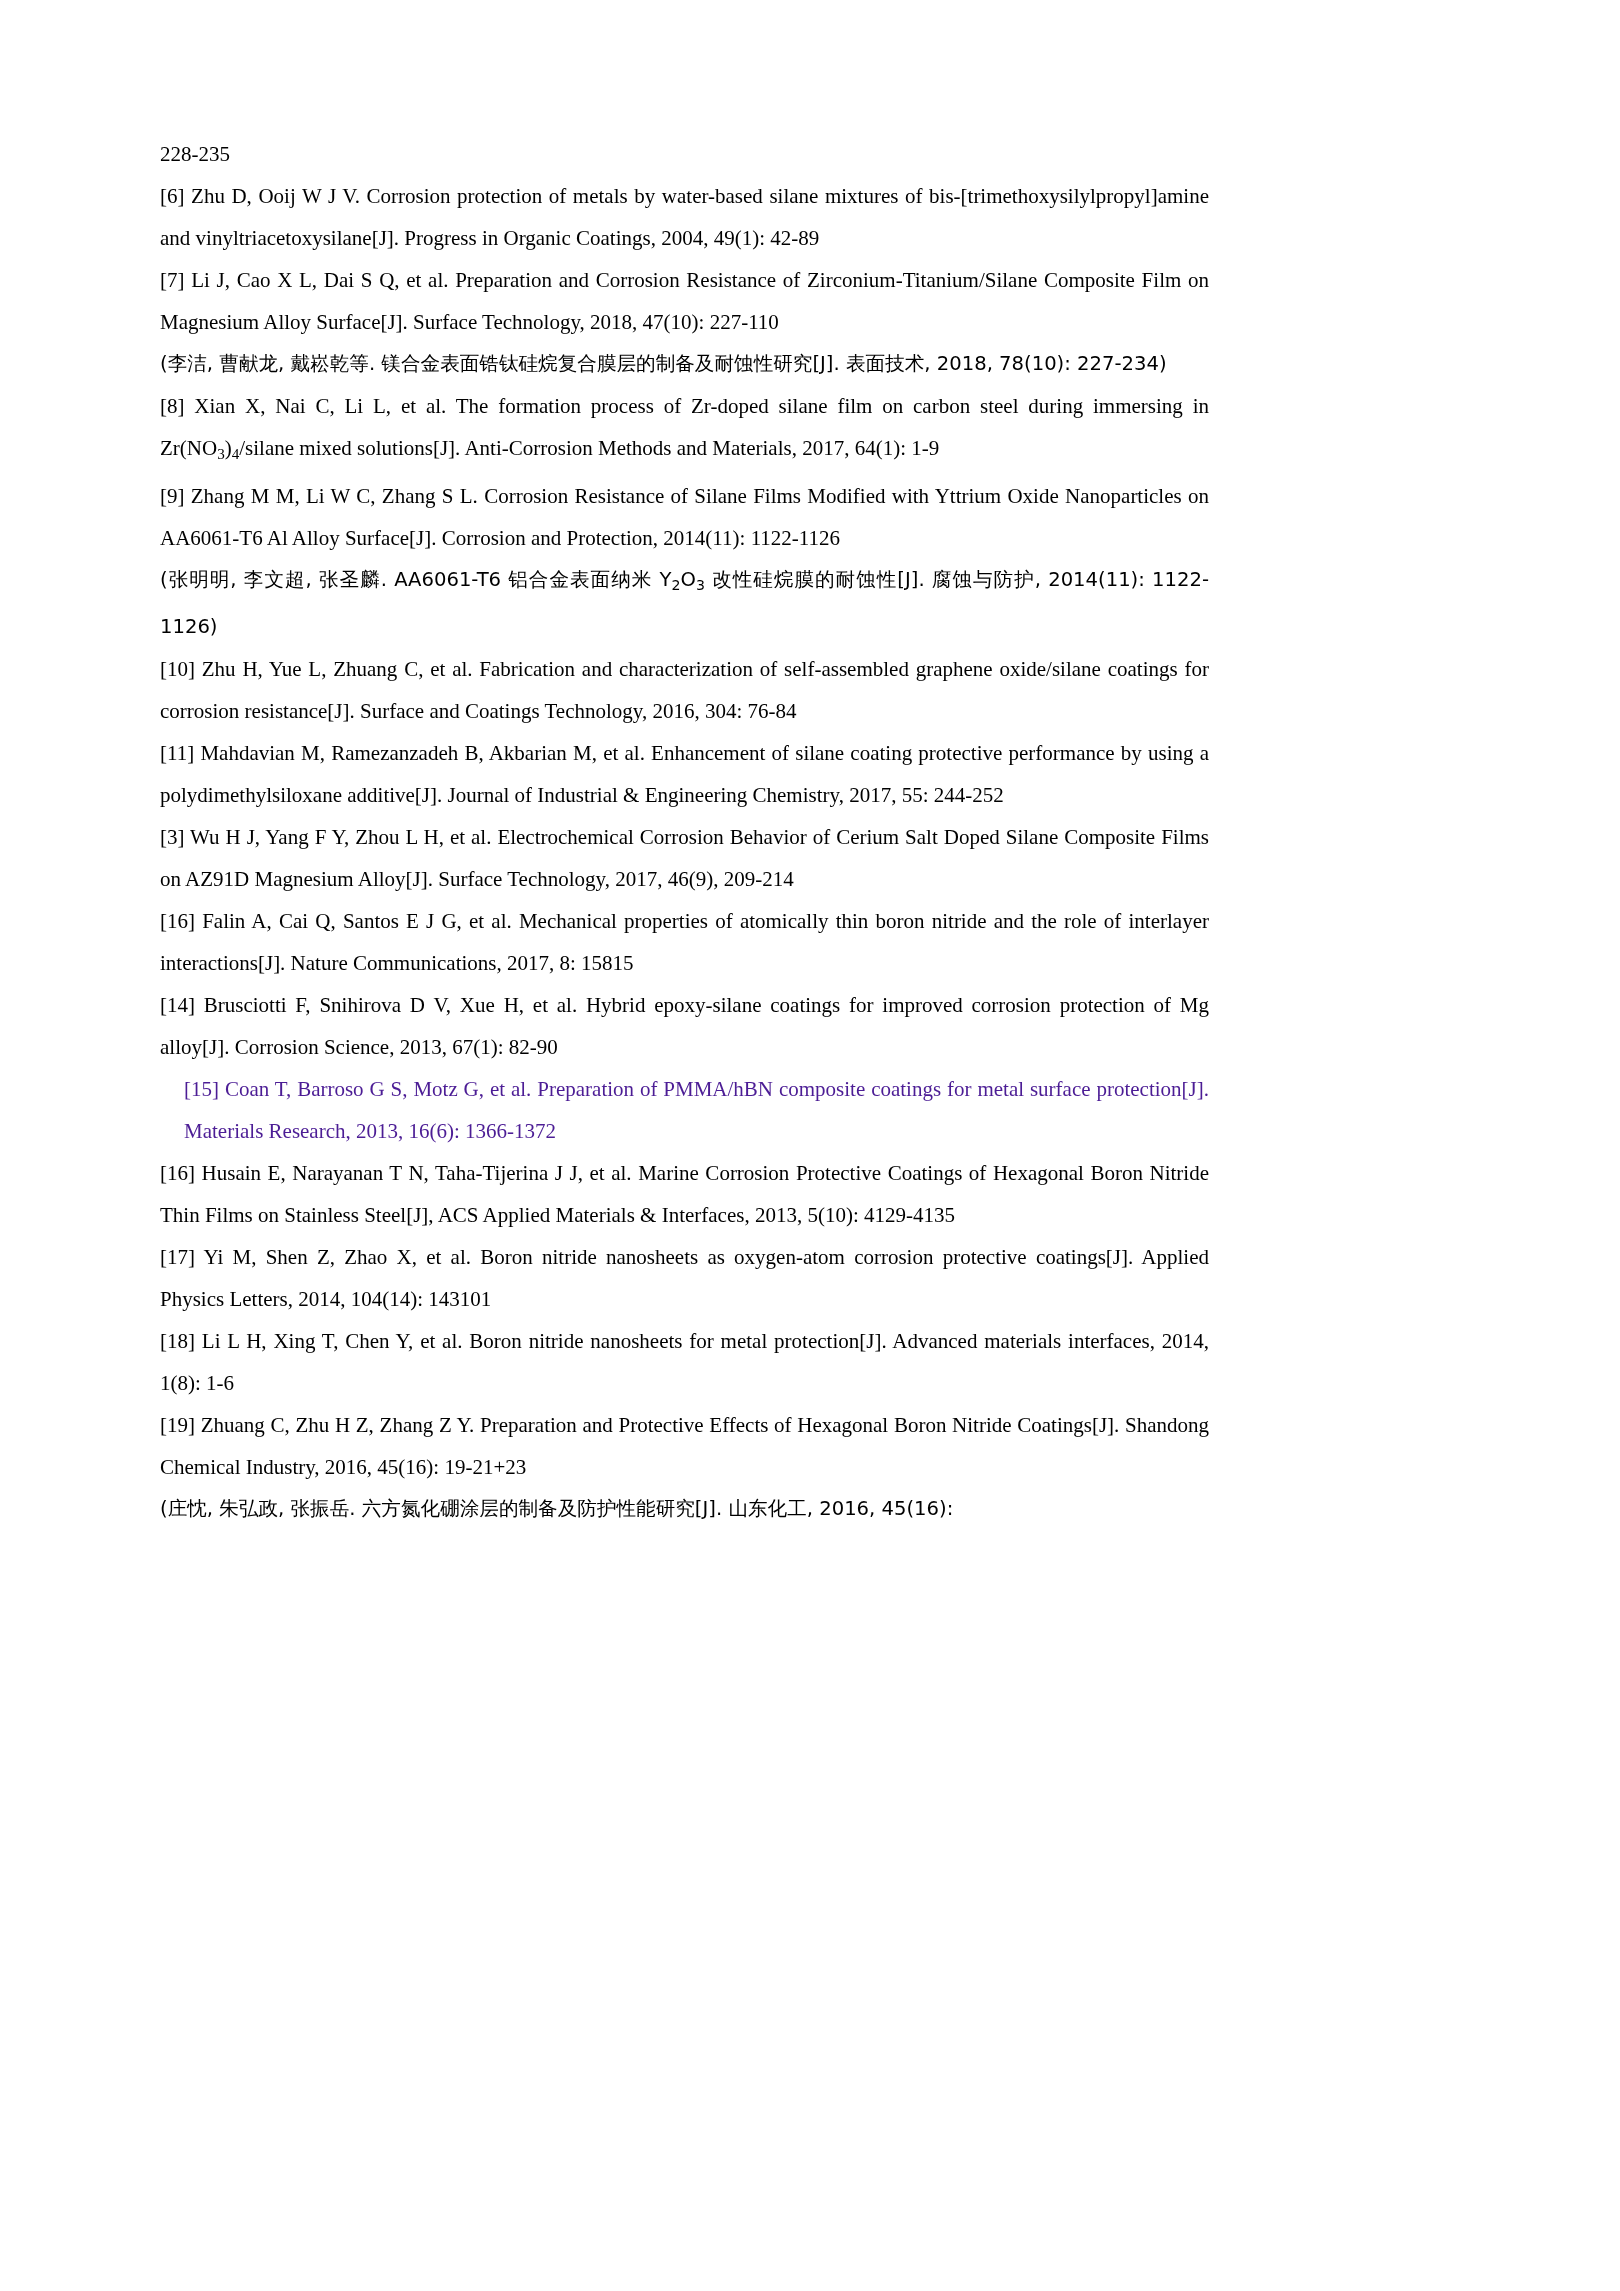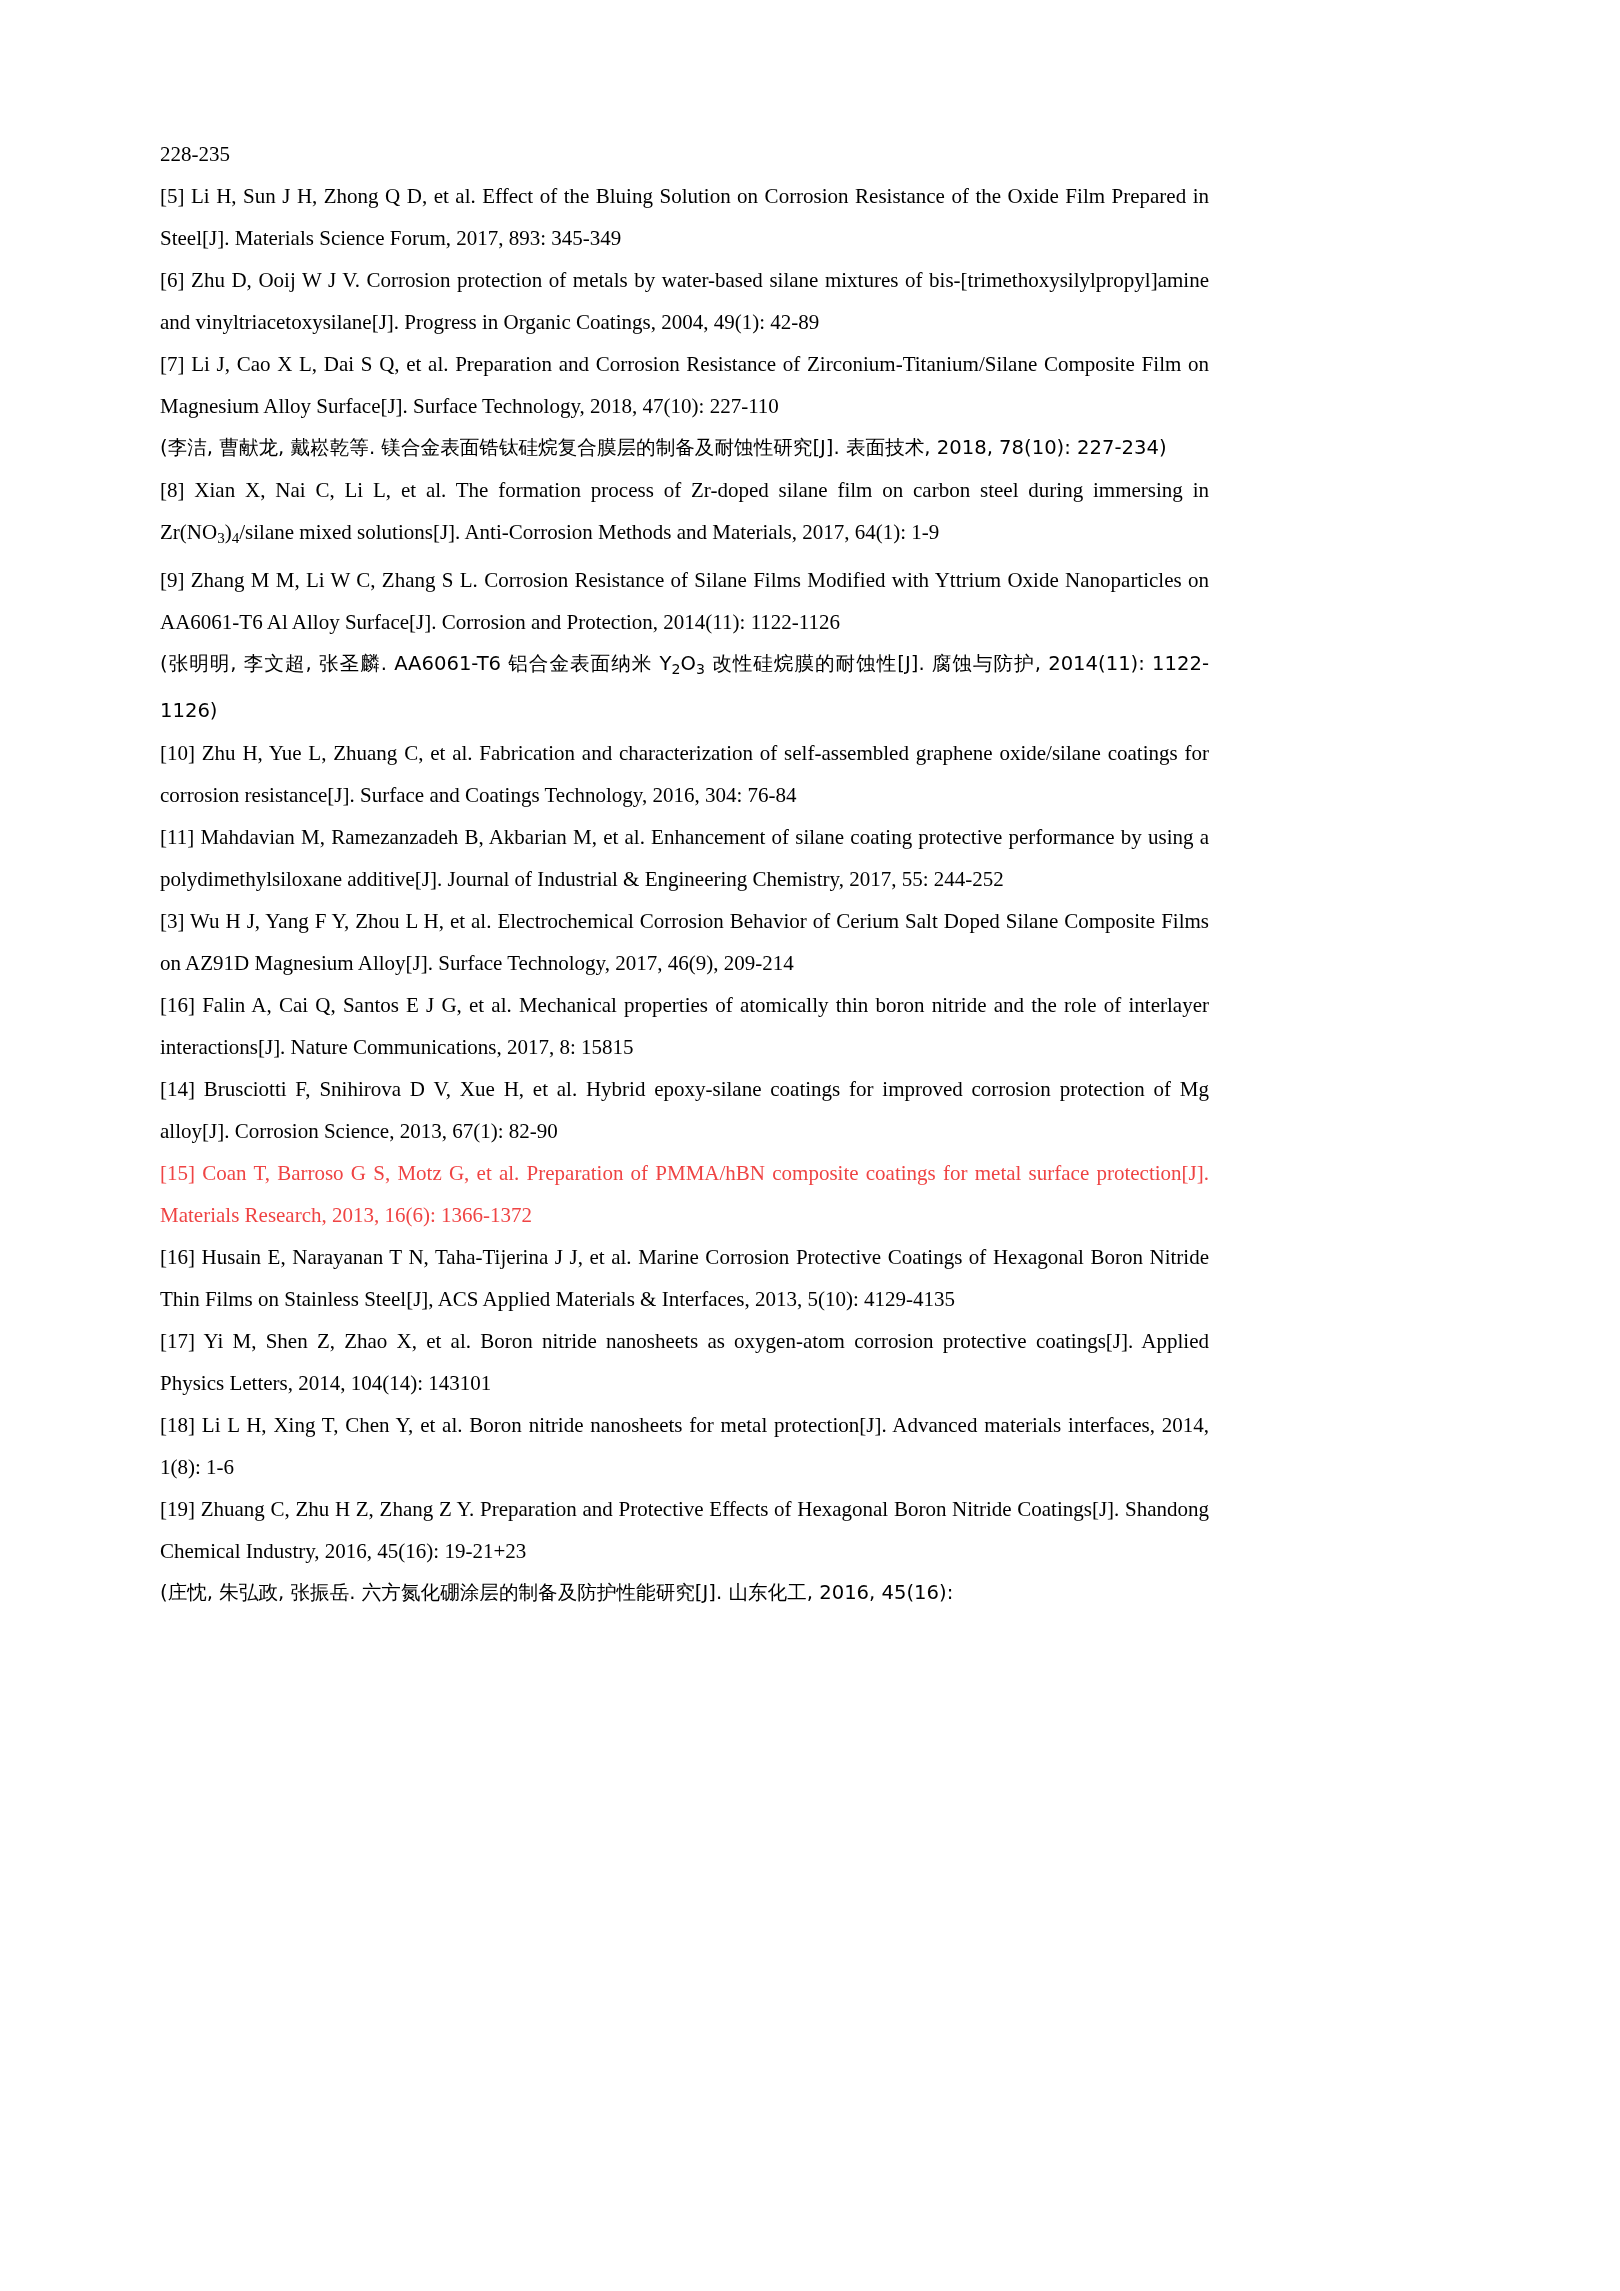--- a/index.html
+++ b/index.html
@@ -30,37 +30,37 @@
   .ref {
     margin: 0;
     padding: 0;
     text-align: justify;
   }
   .cn {
     font-family: "DejaVu Sans", sans-serif;
     font-size: 19.6px;
   }
   .highlight {
-    color: #ef4444;
+    color: #4c1d95;
+    margin-left: 24px;
   }
   sub {
     font-size: 0.72em;
     vertical-align: -0.28em;
   }
   .plain {
     text-align: left;
   }
 </style>
 </head>
 <body>
 
 <div class="page">
   <div class="refs" id="refs-container">
       <p class="ref plain">228-235</p>
-      <p class="ref">[5] Li H, Sun J H, Zhong Q D, et al. Effect of the Bluing Solution on Corrosion Resistance of the Oxide Film Prepared in Steel[J]. Materials Science Forum, 2017, 893: 345-349</p>
       <p class="ref">[6] Zhu D, Ooij W J V. Corrosion protection of metals by water-based silane mixtures of bis-[trimethoxysilylpropyl]amine and vinyltriacetoxysilane[J]. Progress in Organic Coatings, 2004, 49(1): 42-89</p>
       <p class="ref">[7] Li J, Cao X L, Dai S Q, et al. Preparation and Corrosion Resistance of Zirconium-Titanium/Silane Composite Film on Magnesium Alloy Surface[J]. Surface Technology, 2018, 47(10): 227-110</p>
       <p class="ref cn">(李洁, 曹献龙, 戴崧乾等. 镁合金表面锆钛硅烷复合膜层的制备及耐蚀性研究[J]. 表面技术, 2018, 78(10): 227-234)</p>
       <p class="ref">[8] Xian X, Nai C, Li L, et al. The formation process of Zr-doped silane film on carbon steel during immersing in Zr(NO<sub>3</sub>)<sub>4</sub>/silane mixed solutions[J]. Anti-Corrosion Methods and Materials, 2017, 64(1): 1-9</p>
       <p class="ref">[9] Zhang M M, Li W C, Zhang S L. Corrosion Resistance of Silane Films Modified with Yttrium Oxide Nanoparticles on AA6061-T6 Al Alloy Surface[J]. Corrosion and Protection, 2014(11): 1122-1126</p>
       <p class="ref cn">(张明明, 李文超, 张圣麟. AA6061-T6 铝合金表面纳米 Y<sub>2</sub>O<sub>3</sub> 改性硅烷膜的耐蚀性[J]. 腐蚀与防护, 2014(11): 1122-1126)</p>
       <p class="ref">[10] Zhu H, Yue L, Zhuang C, et al. Fabrication and characterization of self-assembled graphene oxide/silane coatings for corrosion resistance[J]. Surface and Coatings Technology, 2016, 304: 76-84</p>
       <p class="ref">[11] Mahdavian M, Ramezanzadeh B, Akbarian M, et al. Enhancement of silane coating protective performance by using a polydimethylsiloxane additive[J]. Journal of Industrial &amp; Engineering Chemistry, 2017, 55: 244-252</p>
       <p class="ref">[3] Wu H J, Yang F Y, Zhou L H, et al. Electrochemical Corrosion Behavior of Cerium Salt Doped Silane Composite Films on AZ91D Magnesium Alloy[J]. Surface Technology, 2017, 46(9), 209-214</p>
       <p class="ref">[16] Falin A, Cai Q, Santos E J G, et al. Mechanical properties of atomically thin boron nitride and the role of interlayer interactions[J]. Nature Communications, 2017, 8: 15815</p>

